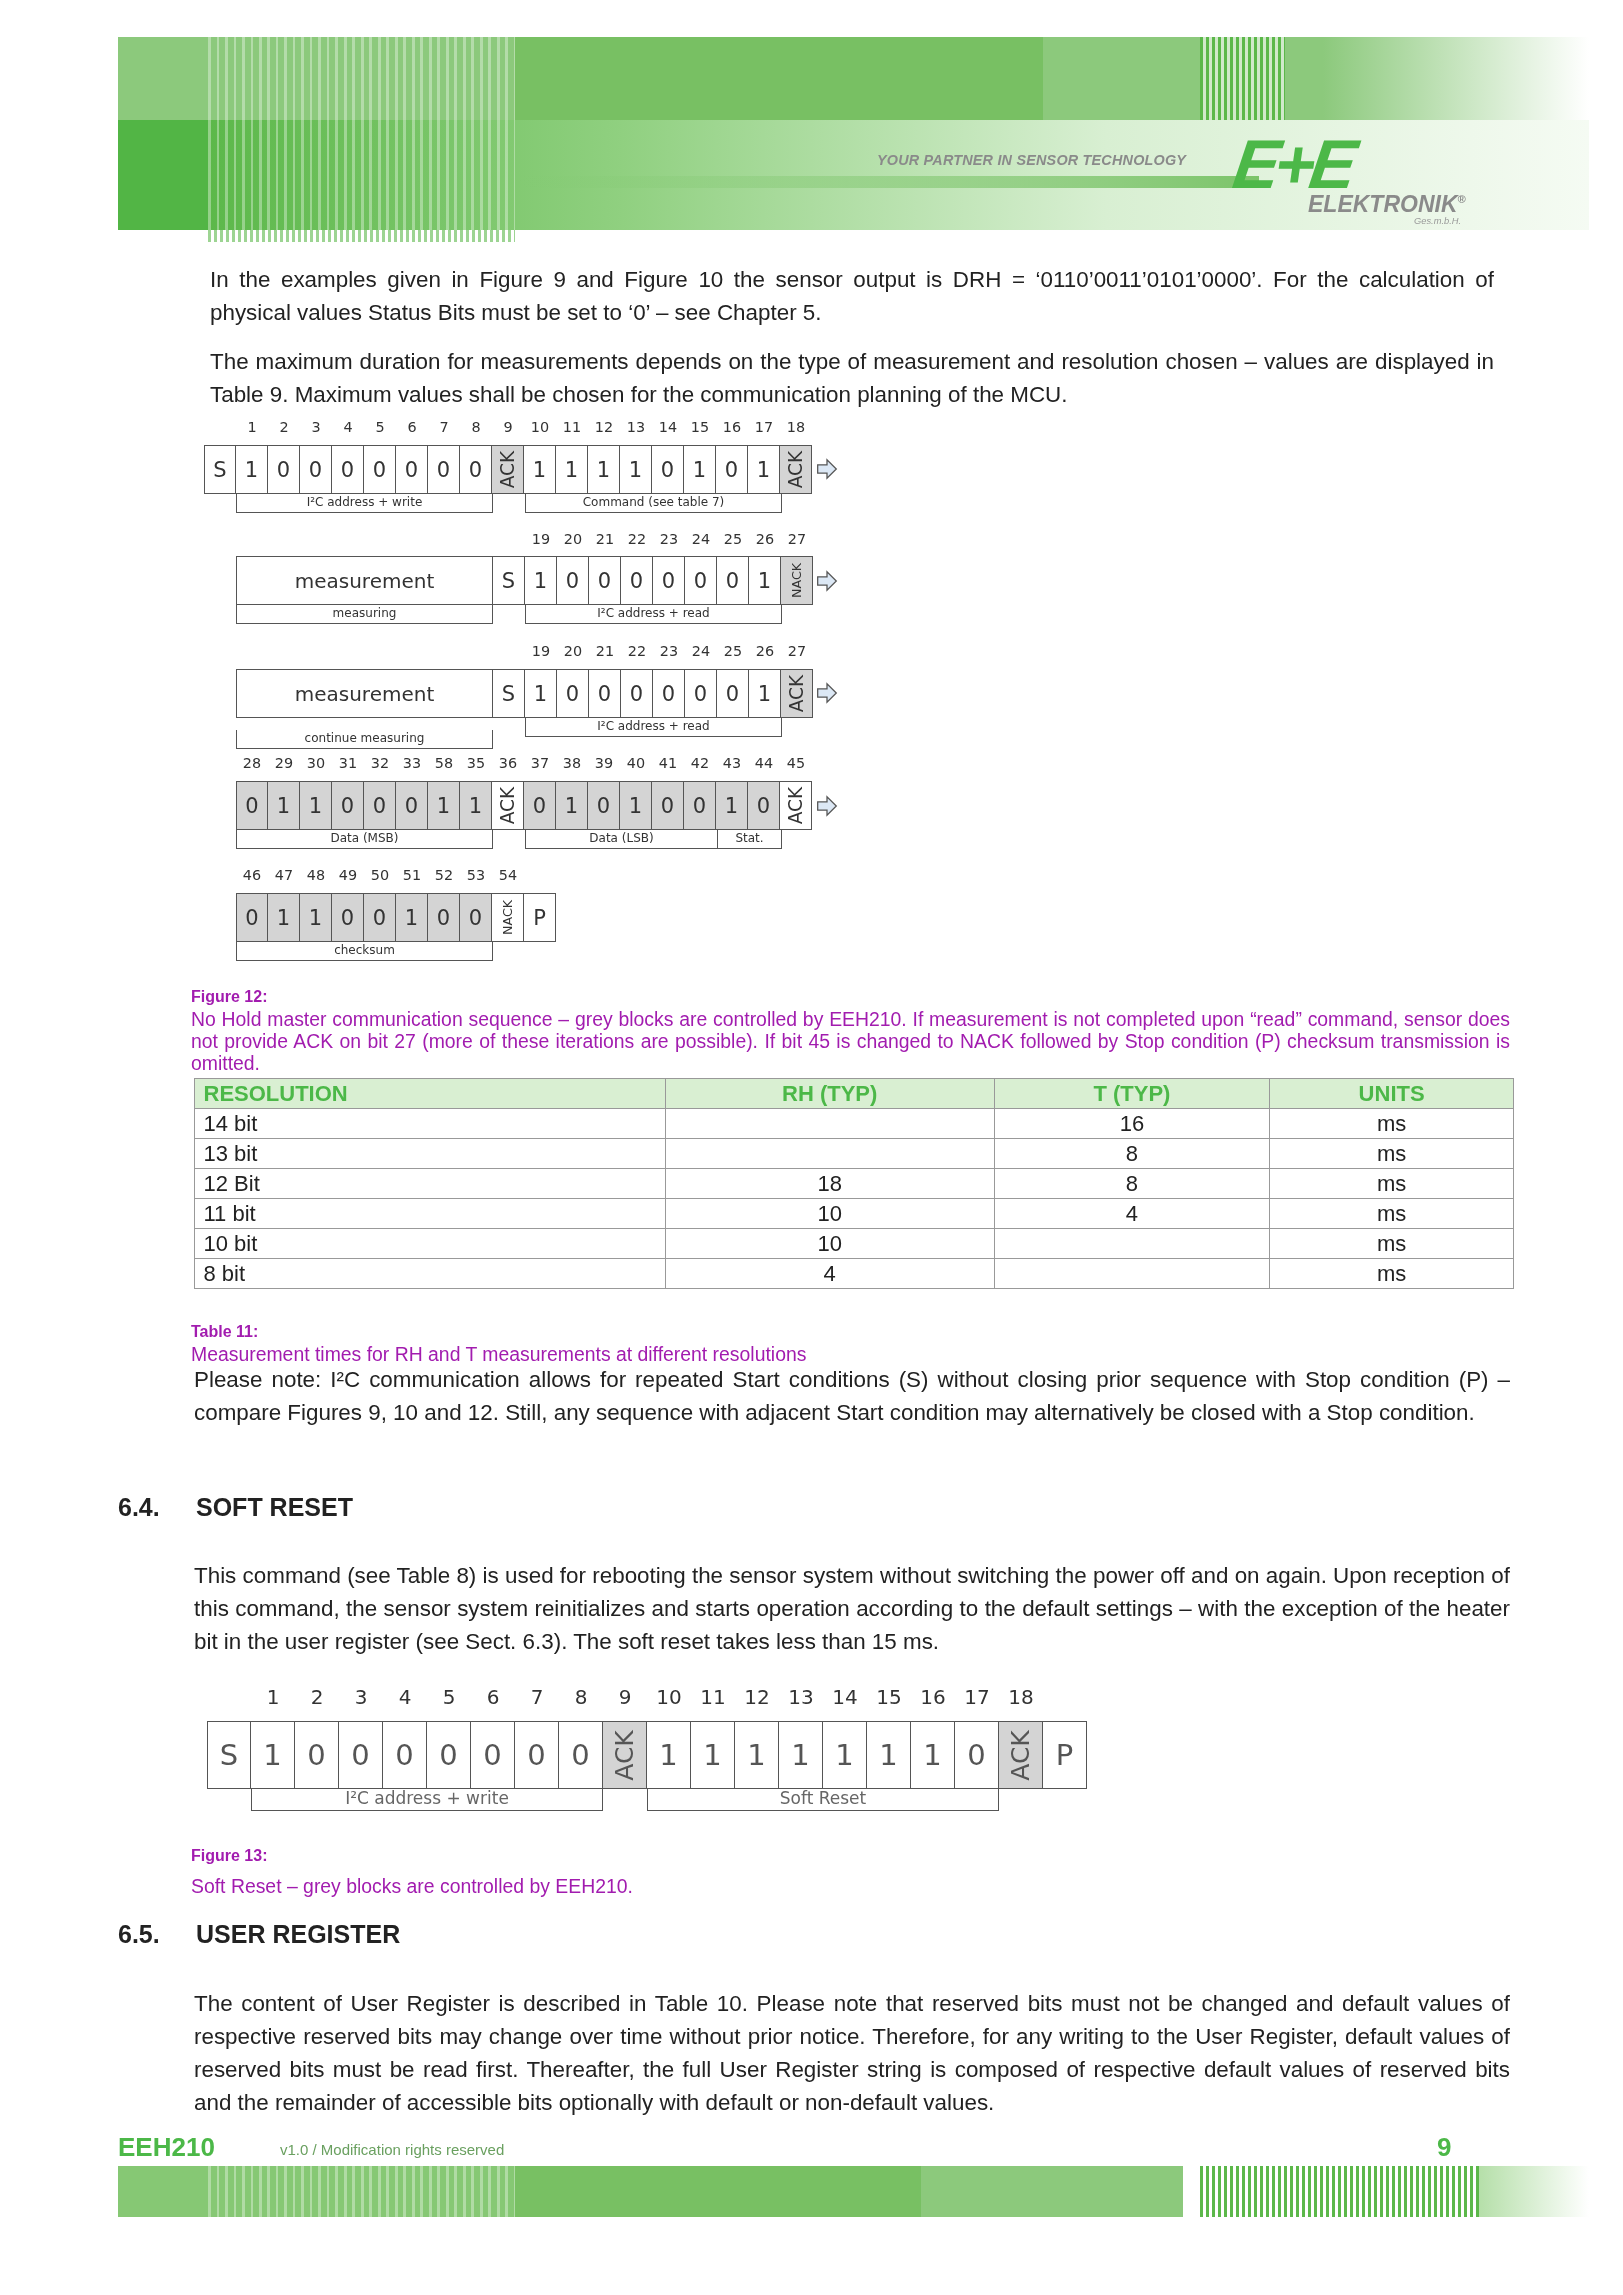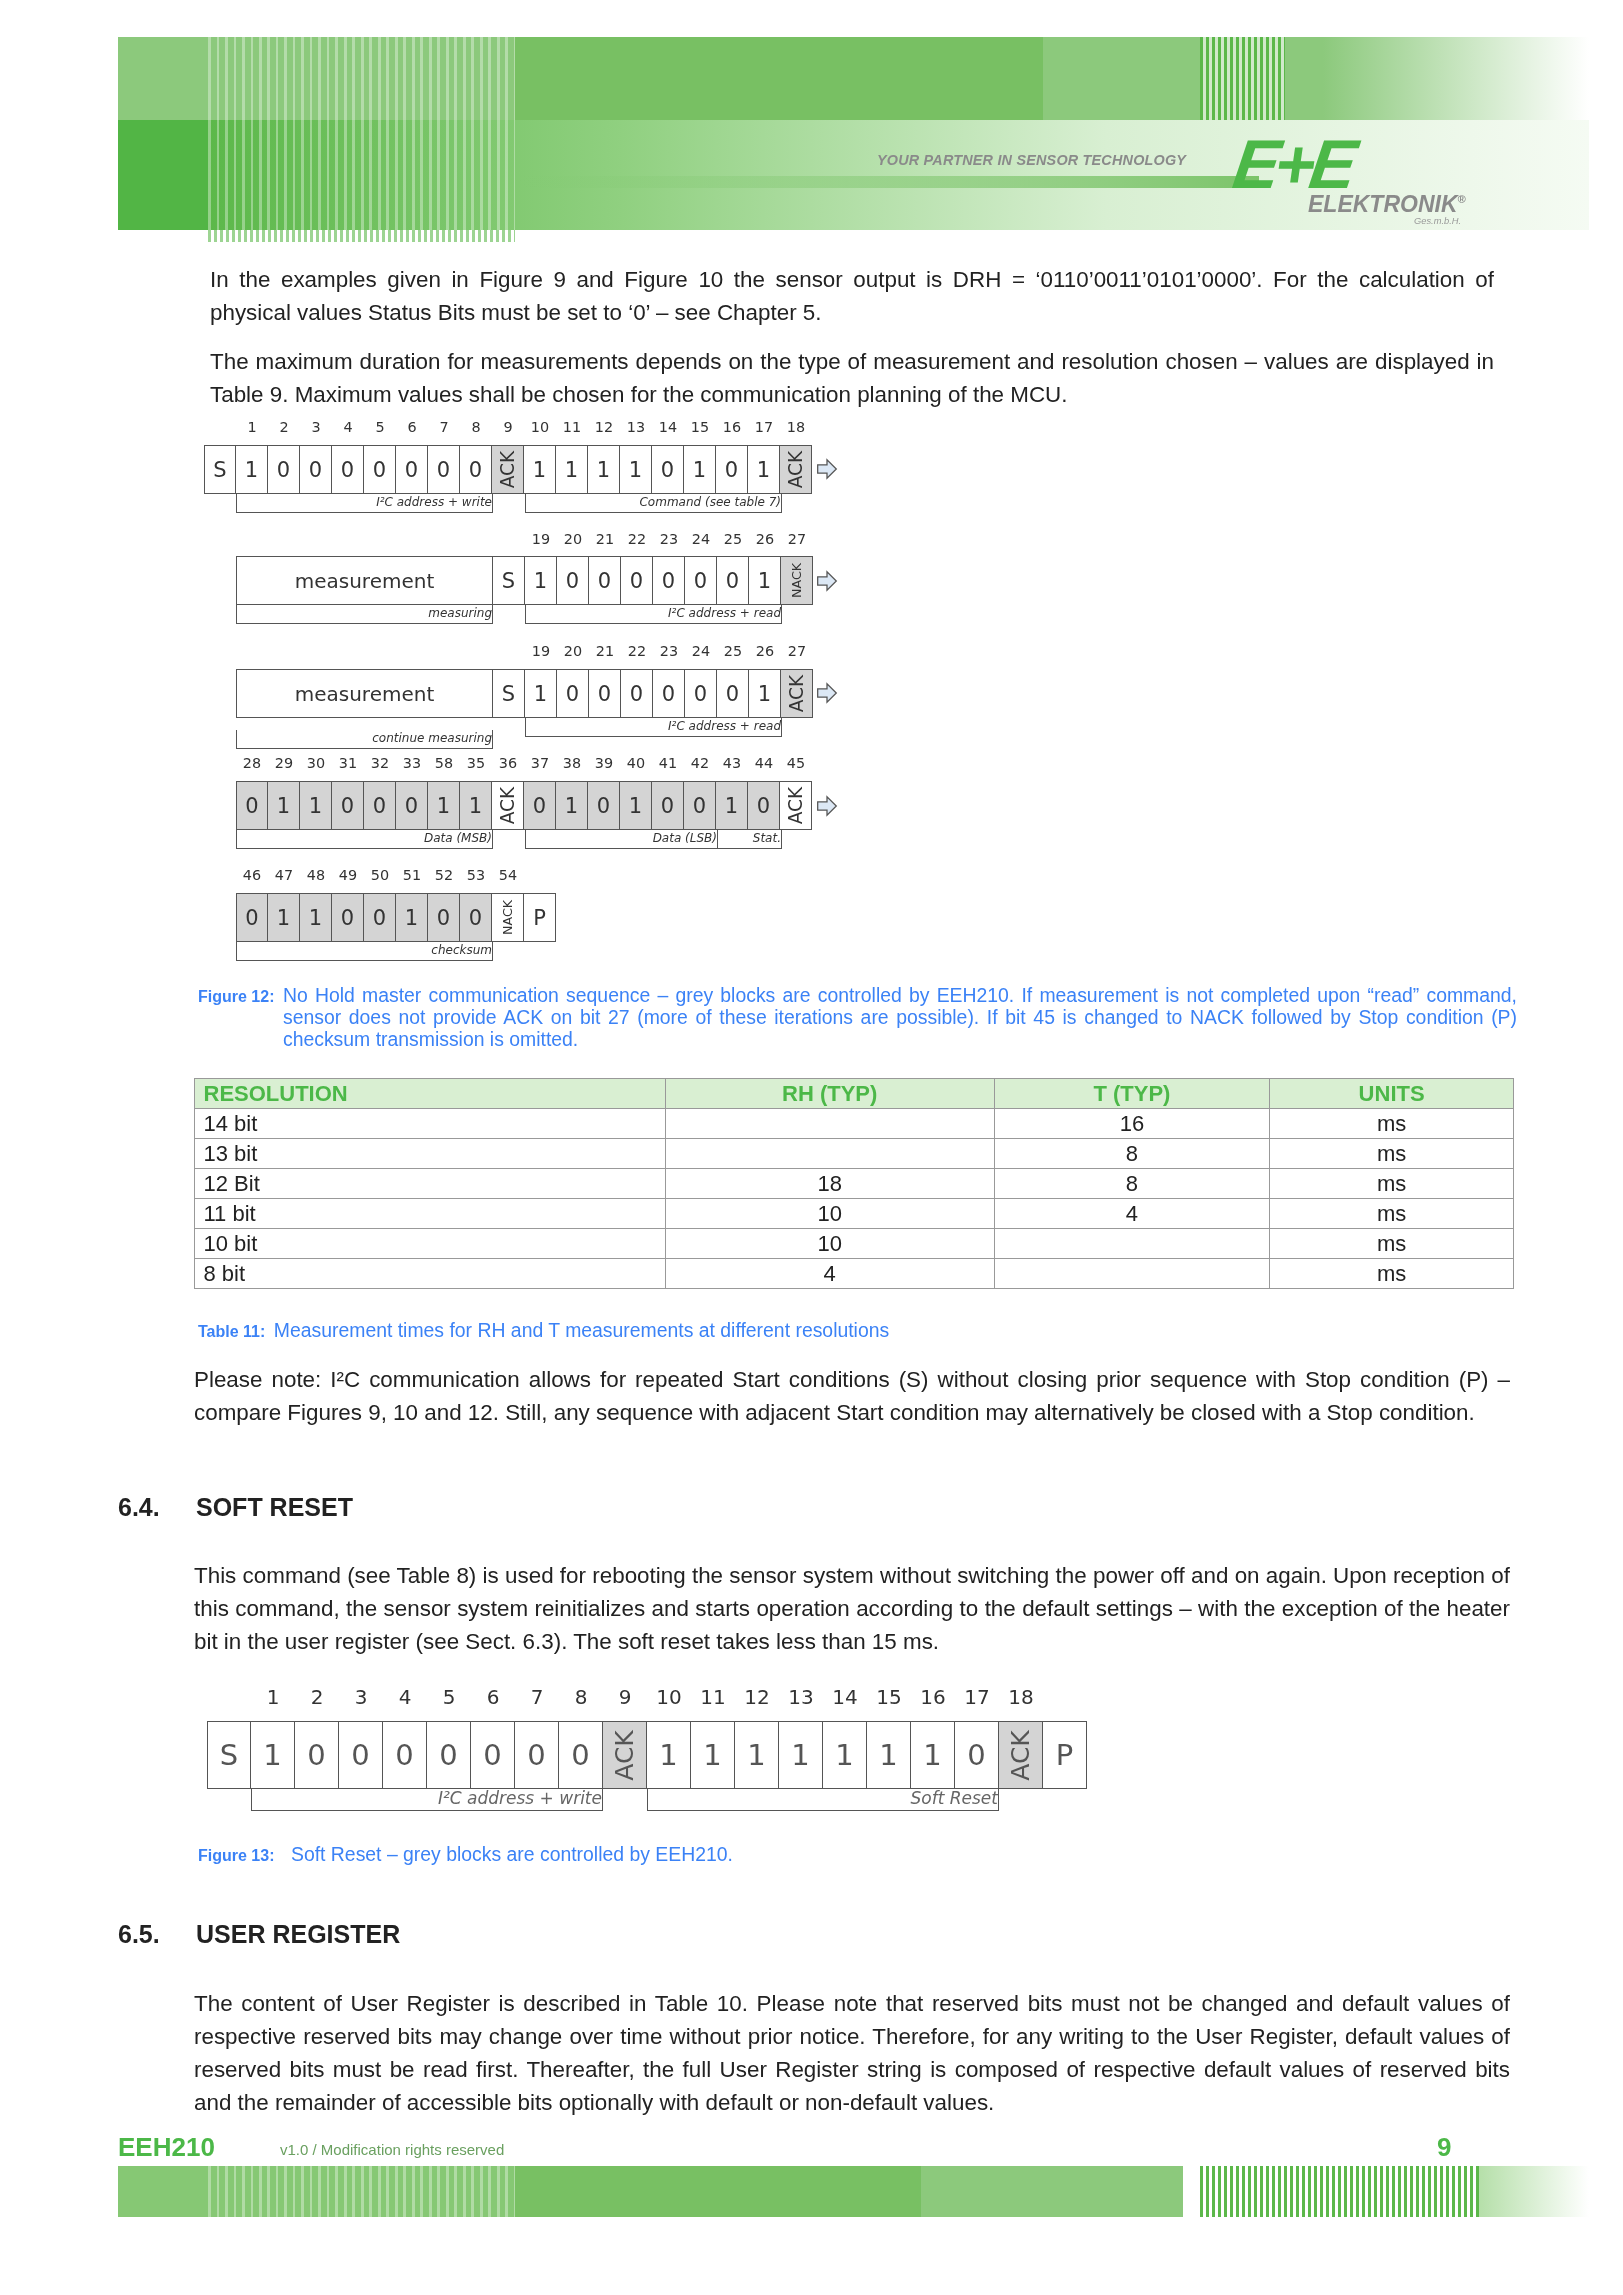--- a/index.html
+++ b/index.html
@@ -13,33 +13,33 @@
   .tagline{position:absolute;left:759px;top:115px;font-size:14.4px;font-weight:bold;font-style:italic;color:#8a8a8a;letter-spacing:0.2px;}
   .logo-ee{position:absolute;left:1116px;top:93px;font-size:69px;font-weight:bold;font-style:italic;color:#4cb848;letter-spacing:-5px;transform:skewX(-8deg);line-height:1;}
   .logo-el{position:absolute;left:1190px;top:154px;font-size:23px;font-weight:bold;font-style:italic;color:#8a8a8a;}
   .logo-el sup{font-size:11px;}
   .logo-ges{position:absolute;left:1296px;top:179px;font-size:9.3px;font-style:italic;color:#999;}
   
   .para{left:194px;width:1316px;font-size:22.4px;line-height:33px;text-align:justify;color:#222;}
   .para p{margin:16px;}
   .heading{font-size:25px;font-weight:bold;color:#222;}
   .heading .num{display:inline-block;width:78px;}
-  .caption{left:198px;width:1319px;font-size:19.4px;line-height:22px;color:#3b82f6;display:flex;}
+  .caption{left:191px;width:1319px;font-size:19.4px;line-height:22px;color:#a21caf;display:flex;flex-direction:column;}
   .caption .lbl{font-size:16px;font-weight:bold;white-space:nowrap;margin-right:8.5px;padding-top:1.7px;}
   
   .bitrow{position:absolute;display:flex;}
   .bit{box-sizing:border-box;border:1.3px solid #555;border-left:none;height:49px;display:flex;align-items:center;justify-content:center;font-family:"DejaVu Sans",sans-serif;font-size:21px;color:#333;background:#fff;}
   .bit:first-child{border-left:1.3px solid #555;}
   .bit.g{background:#d4d4d4;}
   .bit.v span{transform:rotate(-90deg);display:inline-block;font-size:18.6px;white-space:nowrap;}
   .bit.v.sm span{font-size:12.7px;}
   .bit.wide span{font-size:20px;}
   .nums{position:absolute;display:flex;font-family:"DejaVu Sans",sans-serif;font-size:14.4px;color:#333;}
   .nums span{text-align:center;}
-  .brace{position:absolute;box-sizing:border-box;border:1.3px solid #555;border-top:none;height:18.6px;font-family:"DejaVu Sans",sans-serif;font-size:12px;color:#333;text-align:right;line-height:16px;font-style:italic;}
+  .brace{position:absolute;box-sizing:border-box;border:1.3px solid #555;border-top:none;height:18.6px;font-family:"DejaVu Sans",sans-serif;font-size:12px;color:#333;text-align:center;line-height:16px;}
   .arrow{position:absolute;width:22px;height:22px;}
   
   table.t11{position:absolute;left:194px;top:1078px;width:1320px;border-collapse:collapse;font-size:22px;}
   table.t11 th,table.t11 td{border:1.7px solid #999;height:29px;padding:0 8.5px;line-height:29px;}
   table.t11 th{background:#d9efd2;color:#4cb848;font-weight:bold;text-align:center;}
   table.t11 th:first-child,table.t11 td:first-child{text-align:left;}
   table.t11 td{text-align:center;color:#222;}
   
   .ftitle{left:118px;top:2132px;font-size:26px;font-weight:bold;color:#4cb848;}
   .fsub{left:280px;top:2141px;font-size:15px;color:#6aa060;}

